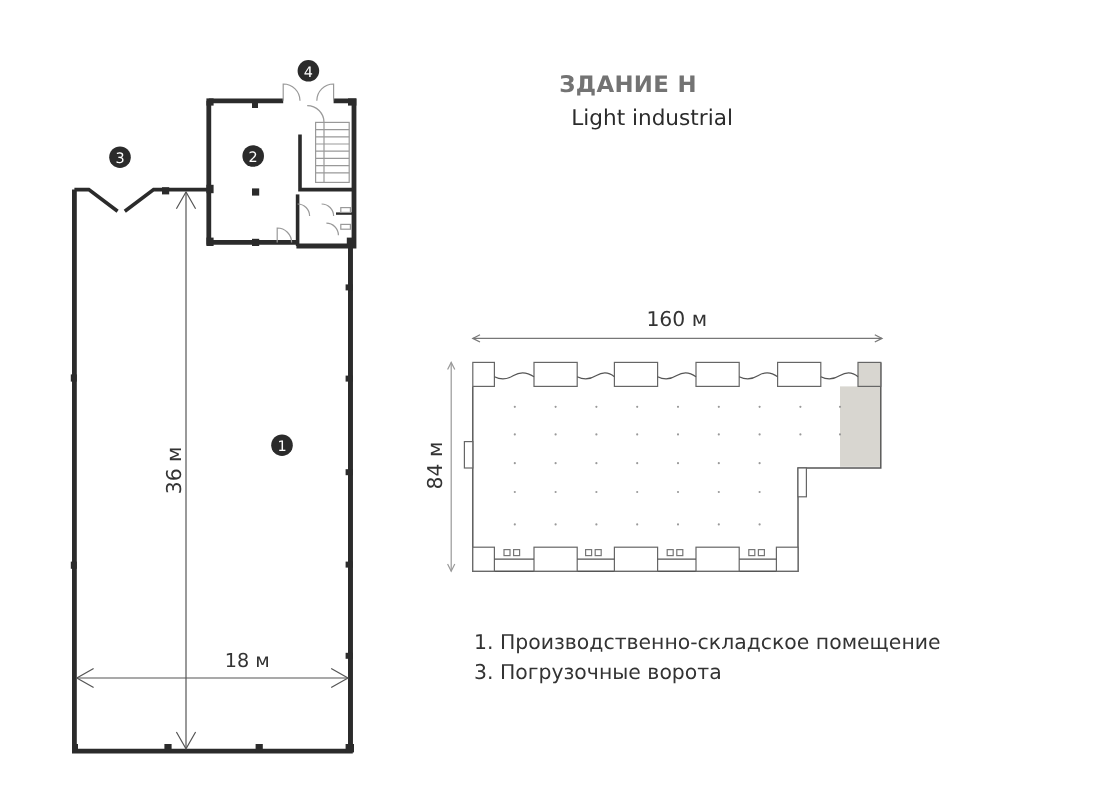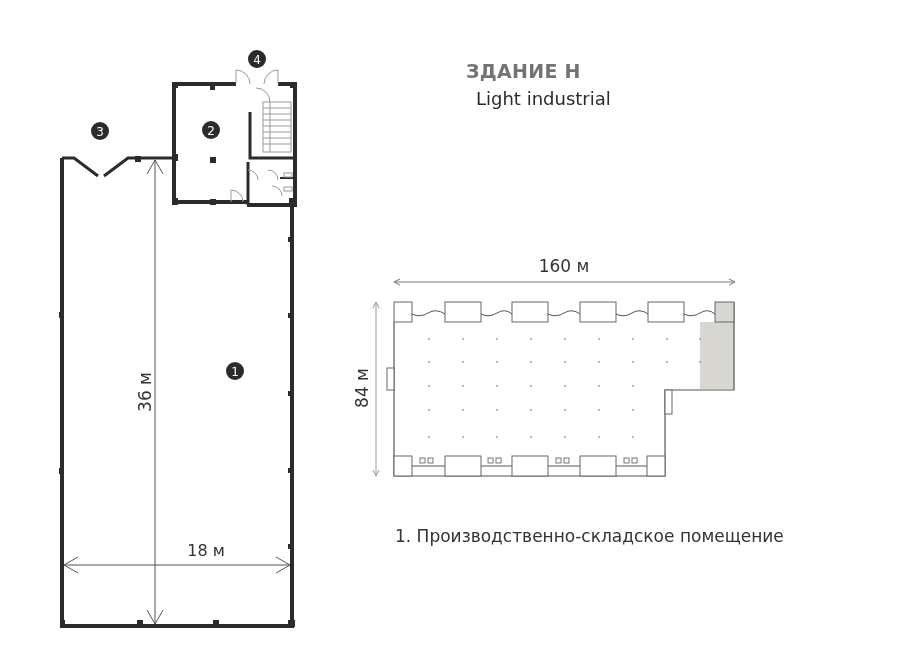--- a/index.html
+++ b/index.html
@@ -197,13 +197,14 @@
         <circle cx="531" cy="437" r="0.9"></circle>
         <circle cx="565" cy="437" r="0.9"></circle>
         <circle cx="599" cy="437" r="0.9"></circle>
         <circle cx="633" cy="437" r="0.9"></circle>
     </g>
   </g>
 </svg>
 
 <div class="legend">
   <div>1. Производственно-складское помещение</div>
+  <div>3. Погрузочные ворота</div>
 </div>
 
 </body></html>

